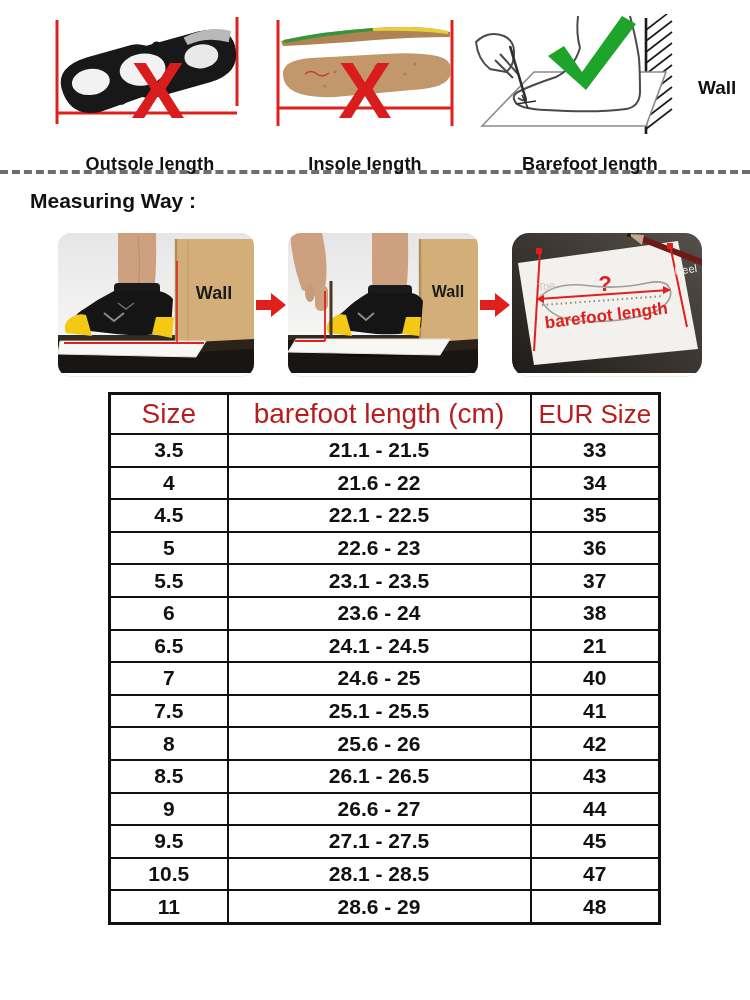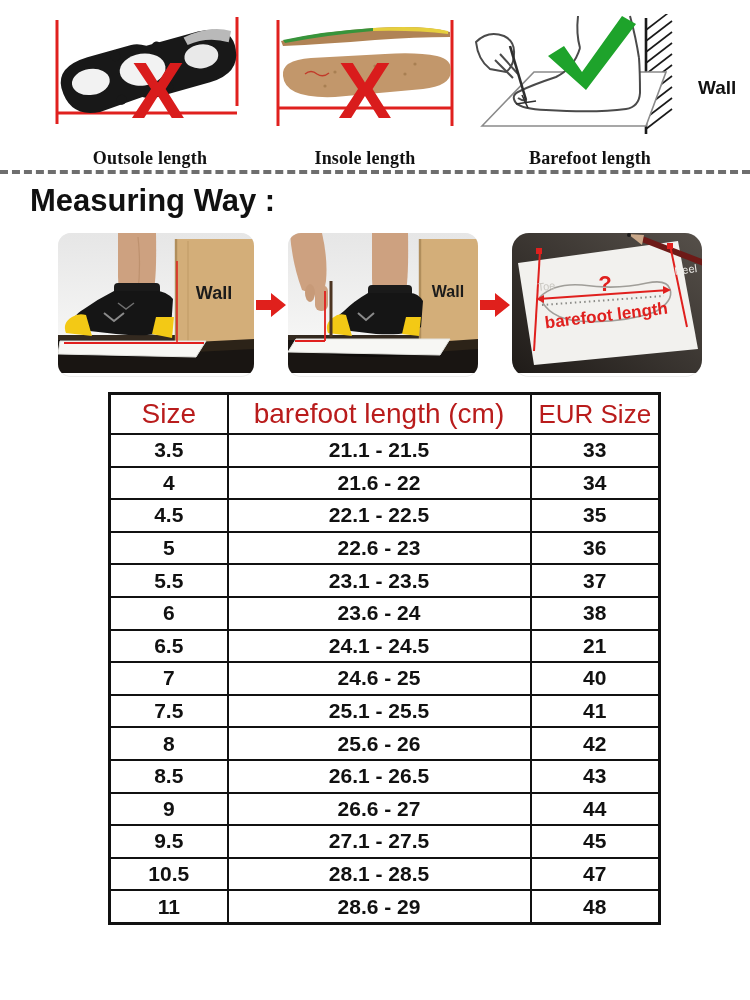--- a/index.html
+++ b/index.html
@@ -2,29 +2,29 @@
 <html><head>
 <meta charset="utf-8">
 <style>
   html,body{margin:0;padding:0;background:#fff;}
   body{width:750px;height:1000px;overflow:hidden;position:relative;
        font-family:"Liberation Sans",sans-serif;color:#111;}
 
   
   .top-guides{display:flex;align-items:flex-start;padding:14px 0 0 40px;height:168px;box-sizing:border-box;}
   .guide-fig{display:flex;flex-direction:column;align-items:center;}
-  .guide-fig .cap{font-size:18px;font-weight:bold;margin-top:6px;letter-spacing:.2px;font-family:Liberation Serif, serif;}
+  .guide-fig .cap{font-size:18px;font-weight:bold;margin-top:12px;letter-spacing:.2px;}
   .fig1{width:220px;}
   .fig2{width:200px;margin-left:5px;}
   .fig3{width:280px;margin-left:5px;}
   .fig3 .cap{width:240px;text-align:center;align-self:flex-start;}
 
   .divider{border-top:4px dashed #6e6e6e;width:750px;margin-top:2px;}
 
-  .section-title{margin:10px 0 16px 30px;font-size:31px;line-height:34px;font-weight:bold;}
+  .section-title{margin:10px 0 16px 30px;font-size:21px;line-height:34px;font-weight:bold;}
 
   
   .steps{display:flex;align-items:center;margin-top:14px;padding-left:58px;height:142px;}
   .photo{border-radius:13px;overflow:hidden;flex:none;box-shadow:0 0 0 1px #eee inset;}
   .photo3{border-radius:17px;}
   .step-arrow{flex:none;margin:0 2px;}
 
   
   table.size-table{border-collapse:collapse;table-layout:fixed;width:550px;
                    margin:16px 0 0 108px;border:3px solid #111;}

